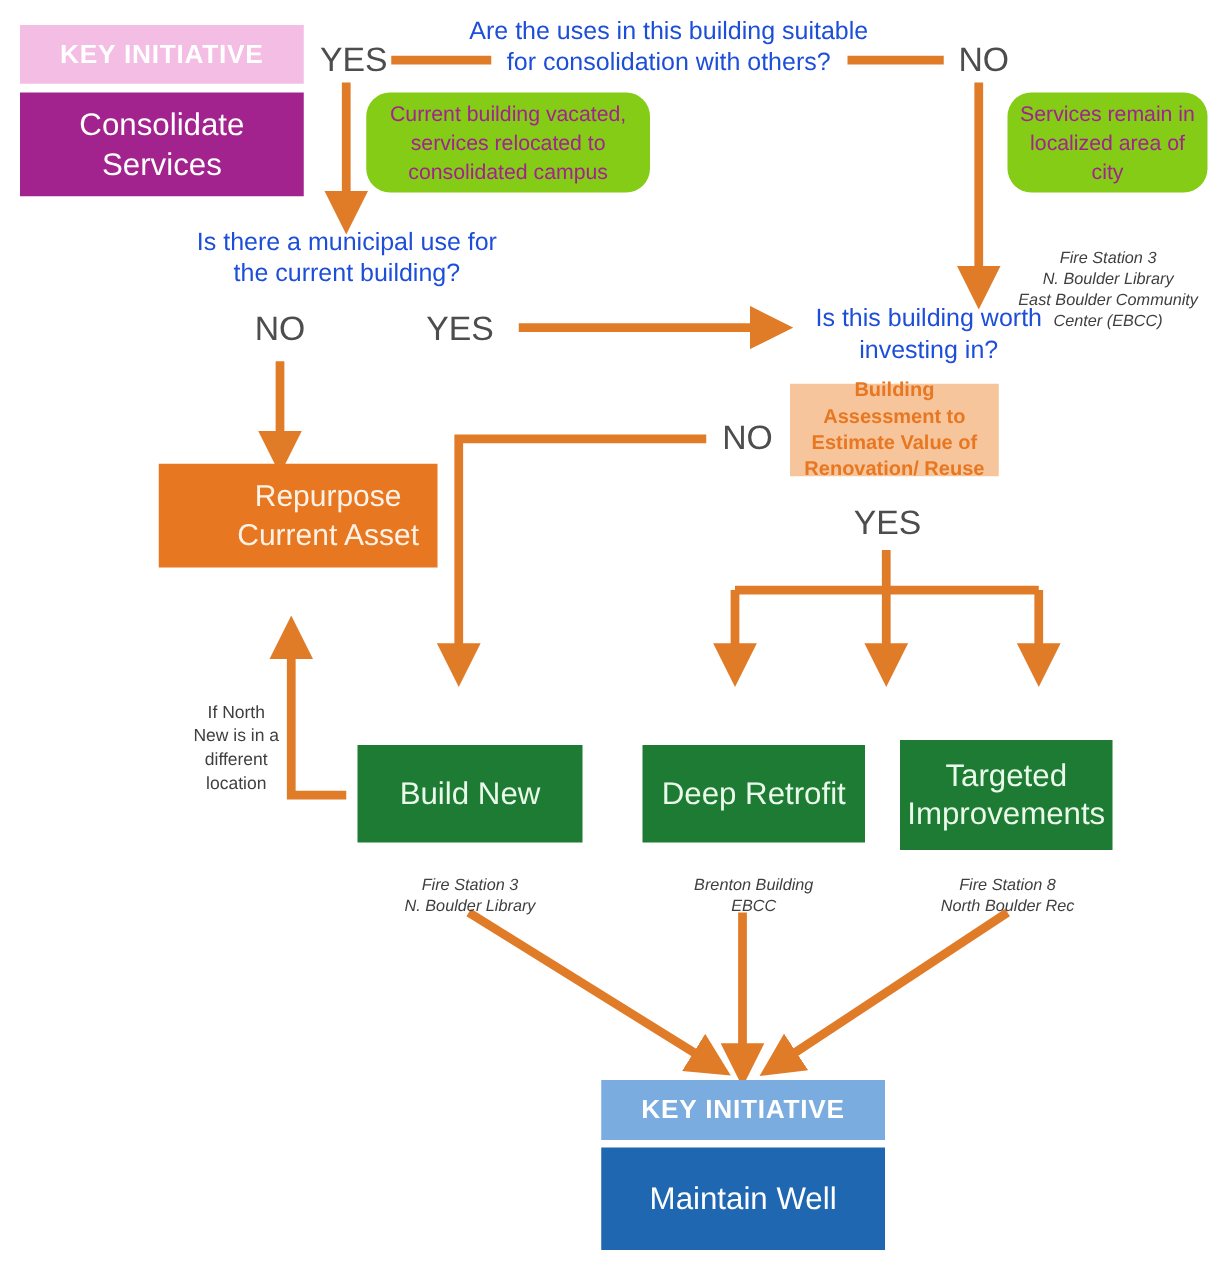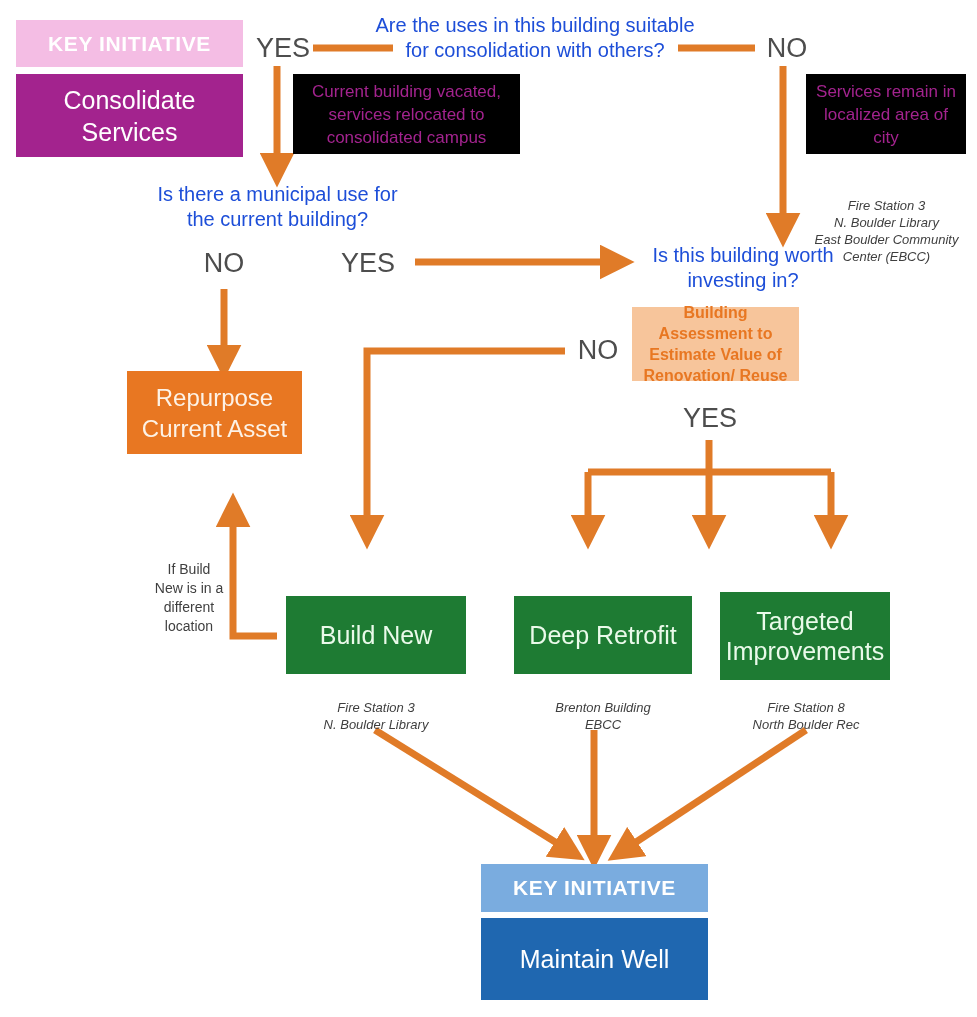--- a/index.html
+++ b/index.html
@@ -61,38 +61,39 @@
     background:#a3238e;
     color:#ffffff;
     font-size:25px;
     line-height:32px;
     text-align:center;
     display:flex;align-items:center;justify-content:center;
   }
 
   
   .pink-box{
-    background:#000000;
+    background:#84cc16;
     color:#a3238e;
     font-size:17px;
     line-height:23px;
     text-align:center;
     display:flex;align-items:center;justify-content:center;
     padding:6px 8px;
     box-sizing:border-box;
+    border-radius:19px;
   }
 
   
   .orange-box{
     background:#e87722;
     color:#fdf2e6;
     font-size:24px;
     line-height:31px;
     text-align:center;
-    display:flex;align-items:center;justify-content:center;
+    display:flex;align-items:center;justify-content:center;padding-left:48px;
   }
   .assess-box{
     background:#f7c59b;
     color:#e87722;
     font-weight:bold;
     font-size:16px;
     line-height:21px;
     text-align:center;
     display:flex;align-items:center;justify-content:center;
     padding:4px 6px;
@@ -229,21 +230,21 @@
   </div>
   <div class="abs yn" style="left:677px;top:405px;width:66px;">
     <span>YES</span>
   </div>
 
   <div class="abs orange-box" style="left:127px;top:371px;width:175px;height:83px;">
     <span>Repurpose Current Asset</span>
   </div>
 
   <div class="abs note-small" style="left:153px;top:560px;width:72px;">
-    <span>If Build New is in a different location</span>
+    <span>If North New is in a different location</span>
   </div>
 
 
   <div class="abs green-box" style="left:286px;top:596px;width:180px;height:78px;">
     <span>Build New</span>
   </div>
   <div class="abs caption" style="left:290px;top:682px;width:172px;white-space:pre-line;">
     <span style="white-space:pre-line;">Fire Station 3
 N. Boulder Library</span>
   </div>

